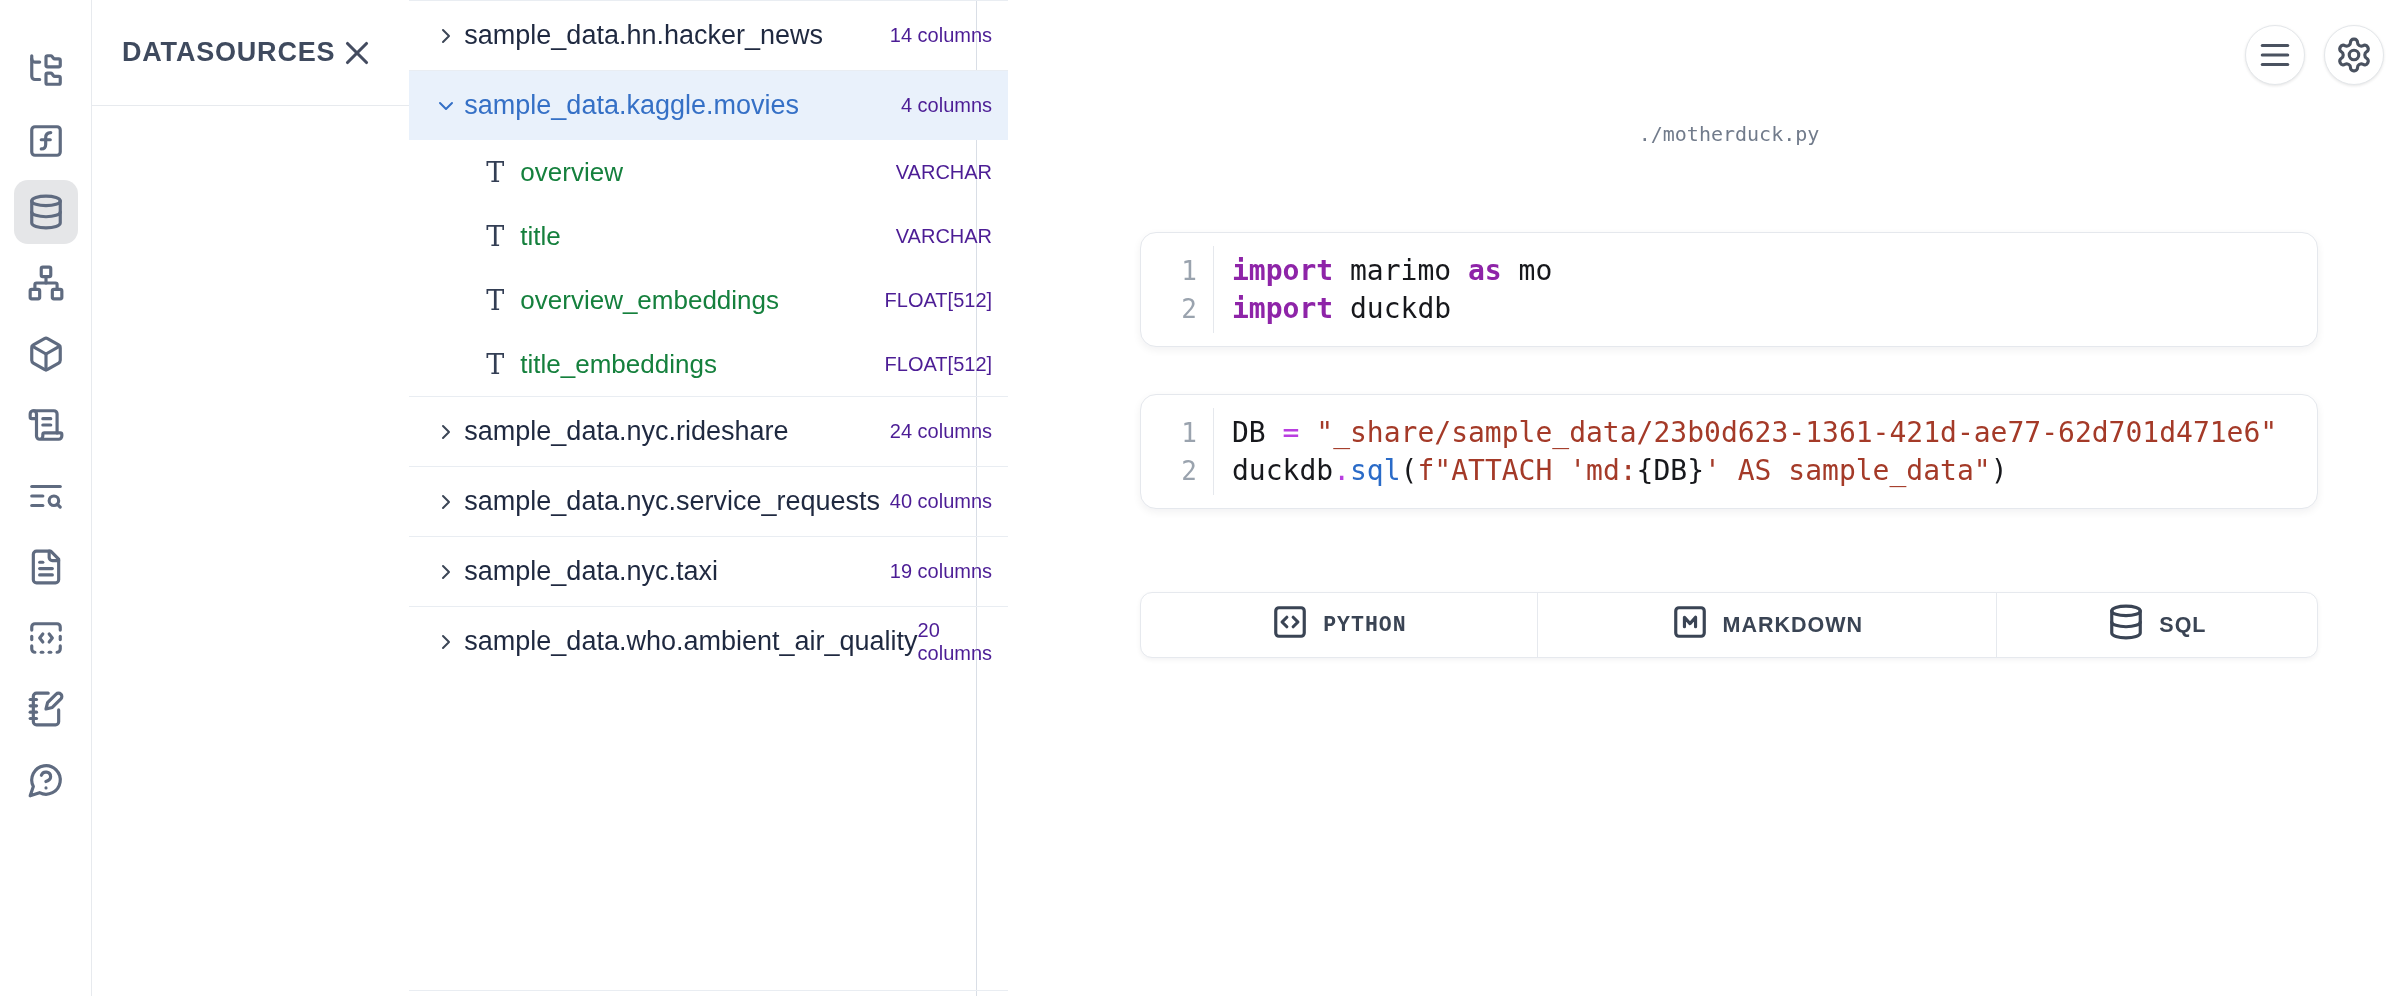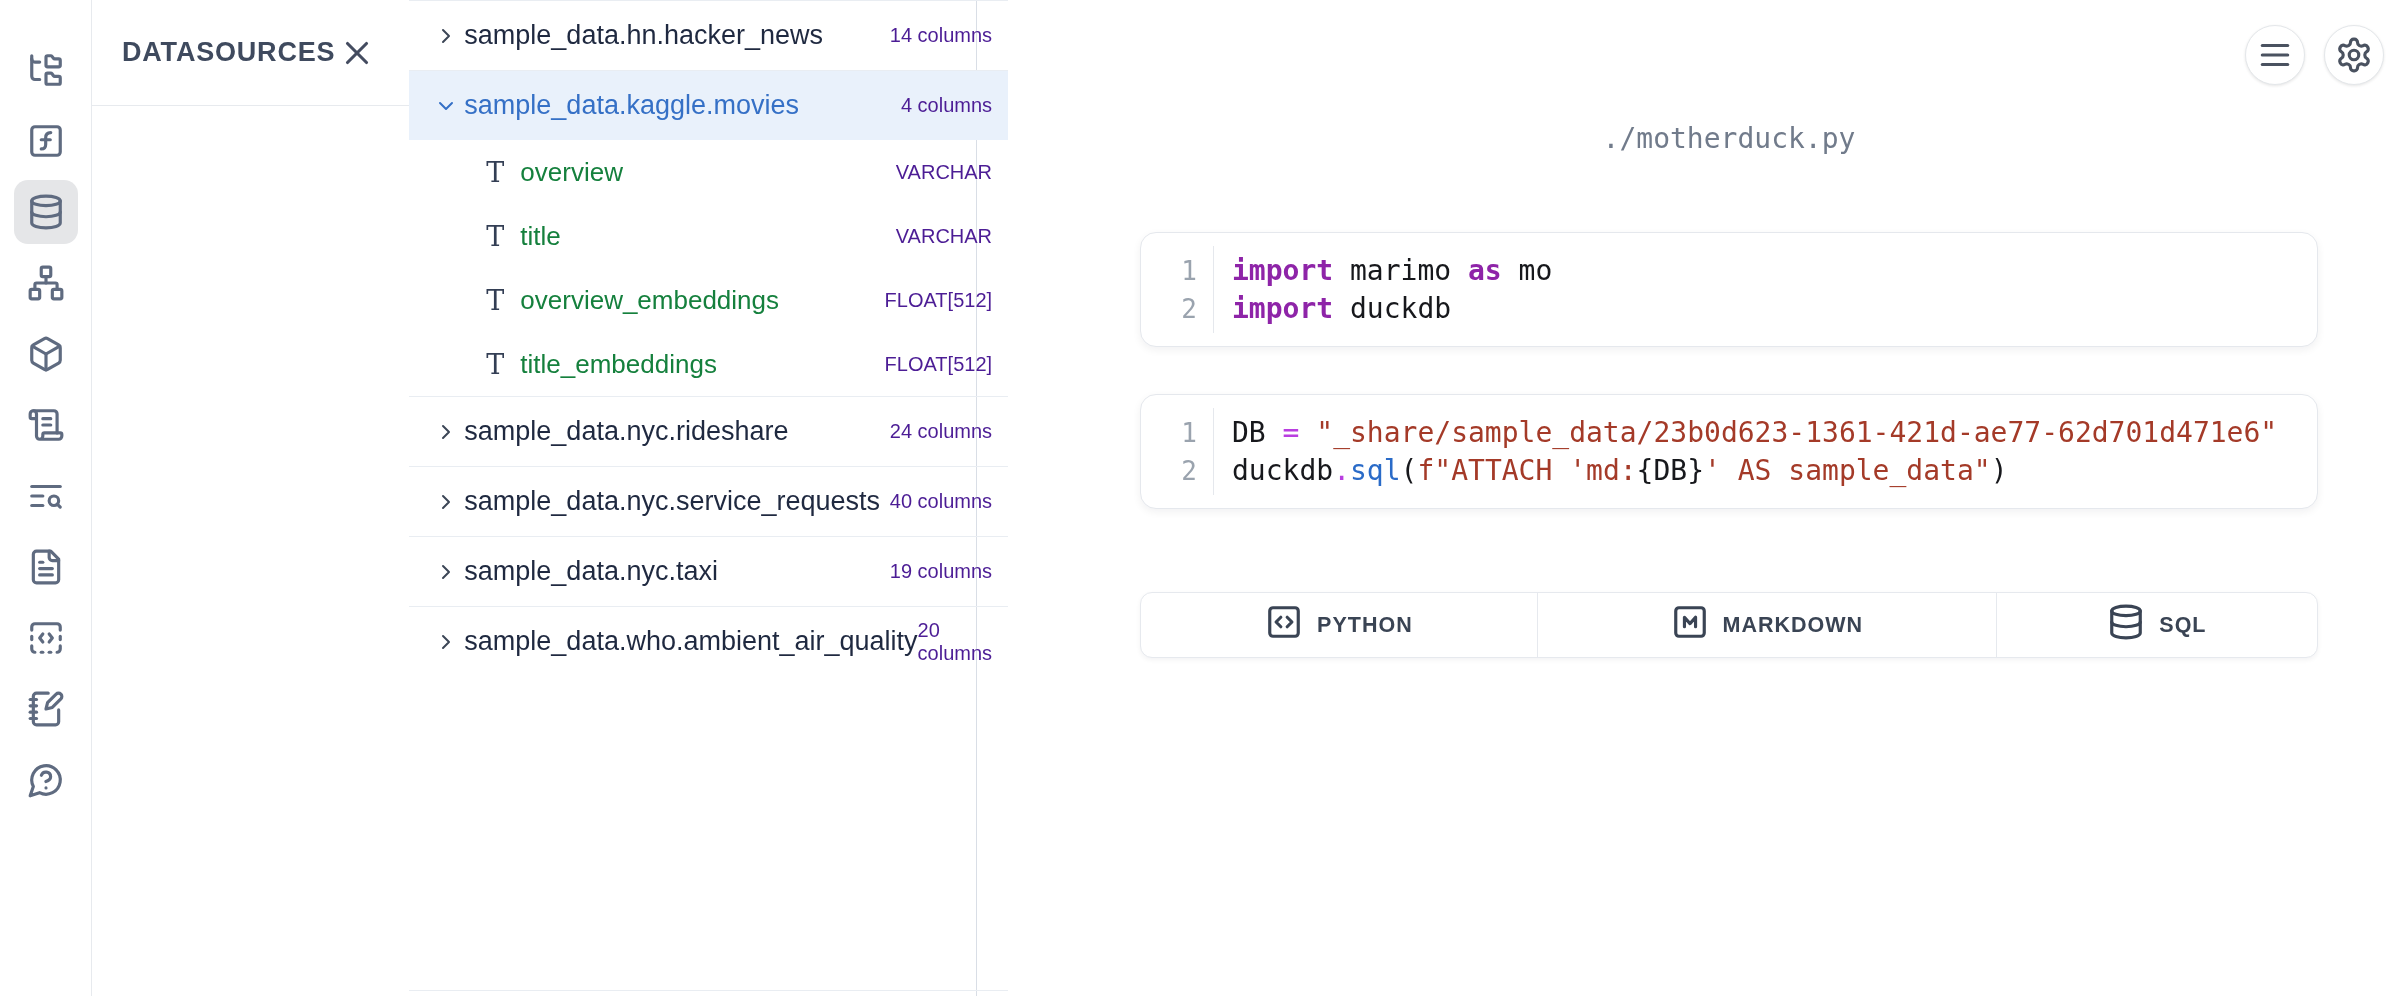--- a/index.html
+++ b/index.html
@@ -52,21 +52,21 @@
 
   
   .topbar { position:absolute; top:25px; right:15px; display:flex; gap:19px; }
   .circle-btn { width:60px; height:60px; border-radius:50%; background:#fff;
                 border:1px solid #e4e7ea; box-shadow:0 1px 3px rgba(0,0,0,.10);
                 display:flex; align-items:center; justify-content:center; color:#4a5260;
                 cursor:pointer; }
   .circle-btn svg { width:28px; height:28px; }
 
   .filename { position:absolute; left:1140px; top:122px; width:1178px; text-align:center;
-              font-family:"DejaVu Sans Mono", monospace; font-size:28px; color:#717b8b; }
+              font-family:"DejaVu Sans Mono", monospace; font-size:20px; color:#717b8b; }
 
   .cell { position:absolute; left:1140px; width:1178px; background:#fff;
           border:1px solid #e5e8ed; border-radius:16px;
           box-shadow:0 3px 8px rgba(15,23,42,.06); display:flex; overflow:hidden; }
   .cell.c1 { top:232px; height:115px; }
   .cell.c2 { top:394px; height:115px; }
   .gutter { width:56px; padding-top:19px; text-align:right;
             font-family:"DejaVu Sans Mono", monospace; font-size:26px; line-height:38px;
             color:#9aa3ae; flex:0 0 auto; }
   .gutsep { width:1px; background:#e5e8ed; margin:13px 0 13px 16px; flex:0 0 auto; }
@@ -80,21 +80,21 @@
   .tok-pl { color:#17181c; }
 
   .addbar { position:absolute; left:1140px; top:592px; width:1178px; height:66px;
             background:#fff; border:1px solid #e6e9ee; border-radius:12px;
             box-shadow:0 2px 5px rgba(15,23,42,.05); display:flex; overflow:hidden; }
   .addbar button { border:none; background:transparent; display:flex; align-items:center;
                    justify-content:center; gap:14px; cursor:pointer;
                    font-family:"Liberation Sans", sans-serif;
                    font-size:21.5px; font-weight:700; letter-spacing:1px; color:#3a4454; }
   .addbar button svg { width:30px; height:30px; }
-  .addbar button:nth-of-type(1) { flex:267 1 0; }
+  .addbar button:nth-of-type(1) { flex:267 1 0;font-family:Liberation Mono, monospace; }
   .addbar button:nth-of-type(2) { flex:309 1 0; border-left:1px solid #e6e9ee; }
   .addbar button:nth-of-type(3) { flex:216 1 0; border-left:1px solid #e6e9ee; }
   .addbar button:nth-of-type(4) { flex:386 1 0; border-left:1px solid #e6e9ee; }
 </style>
 </head>
 <body>
 
 <nav class="rail">
 
     <div class="rail-btn">

